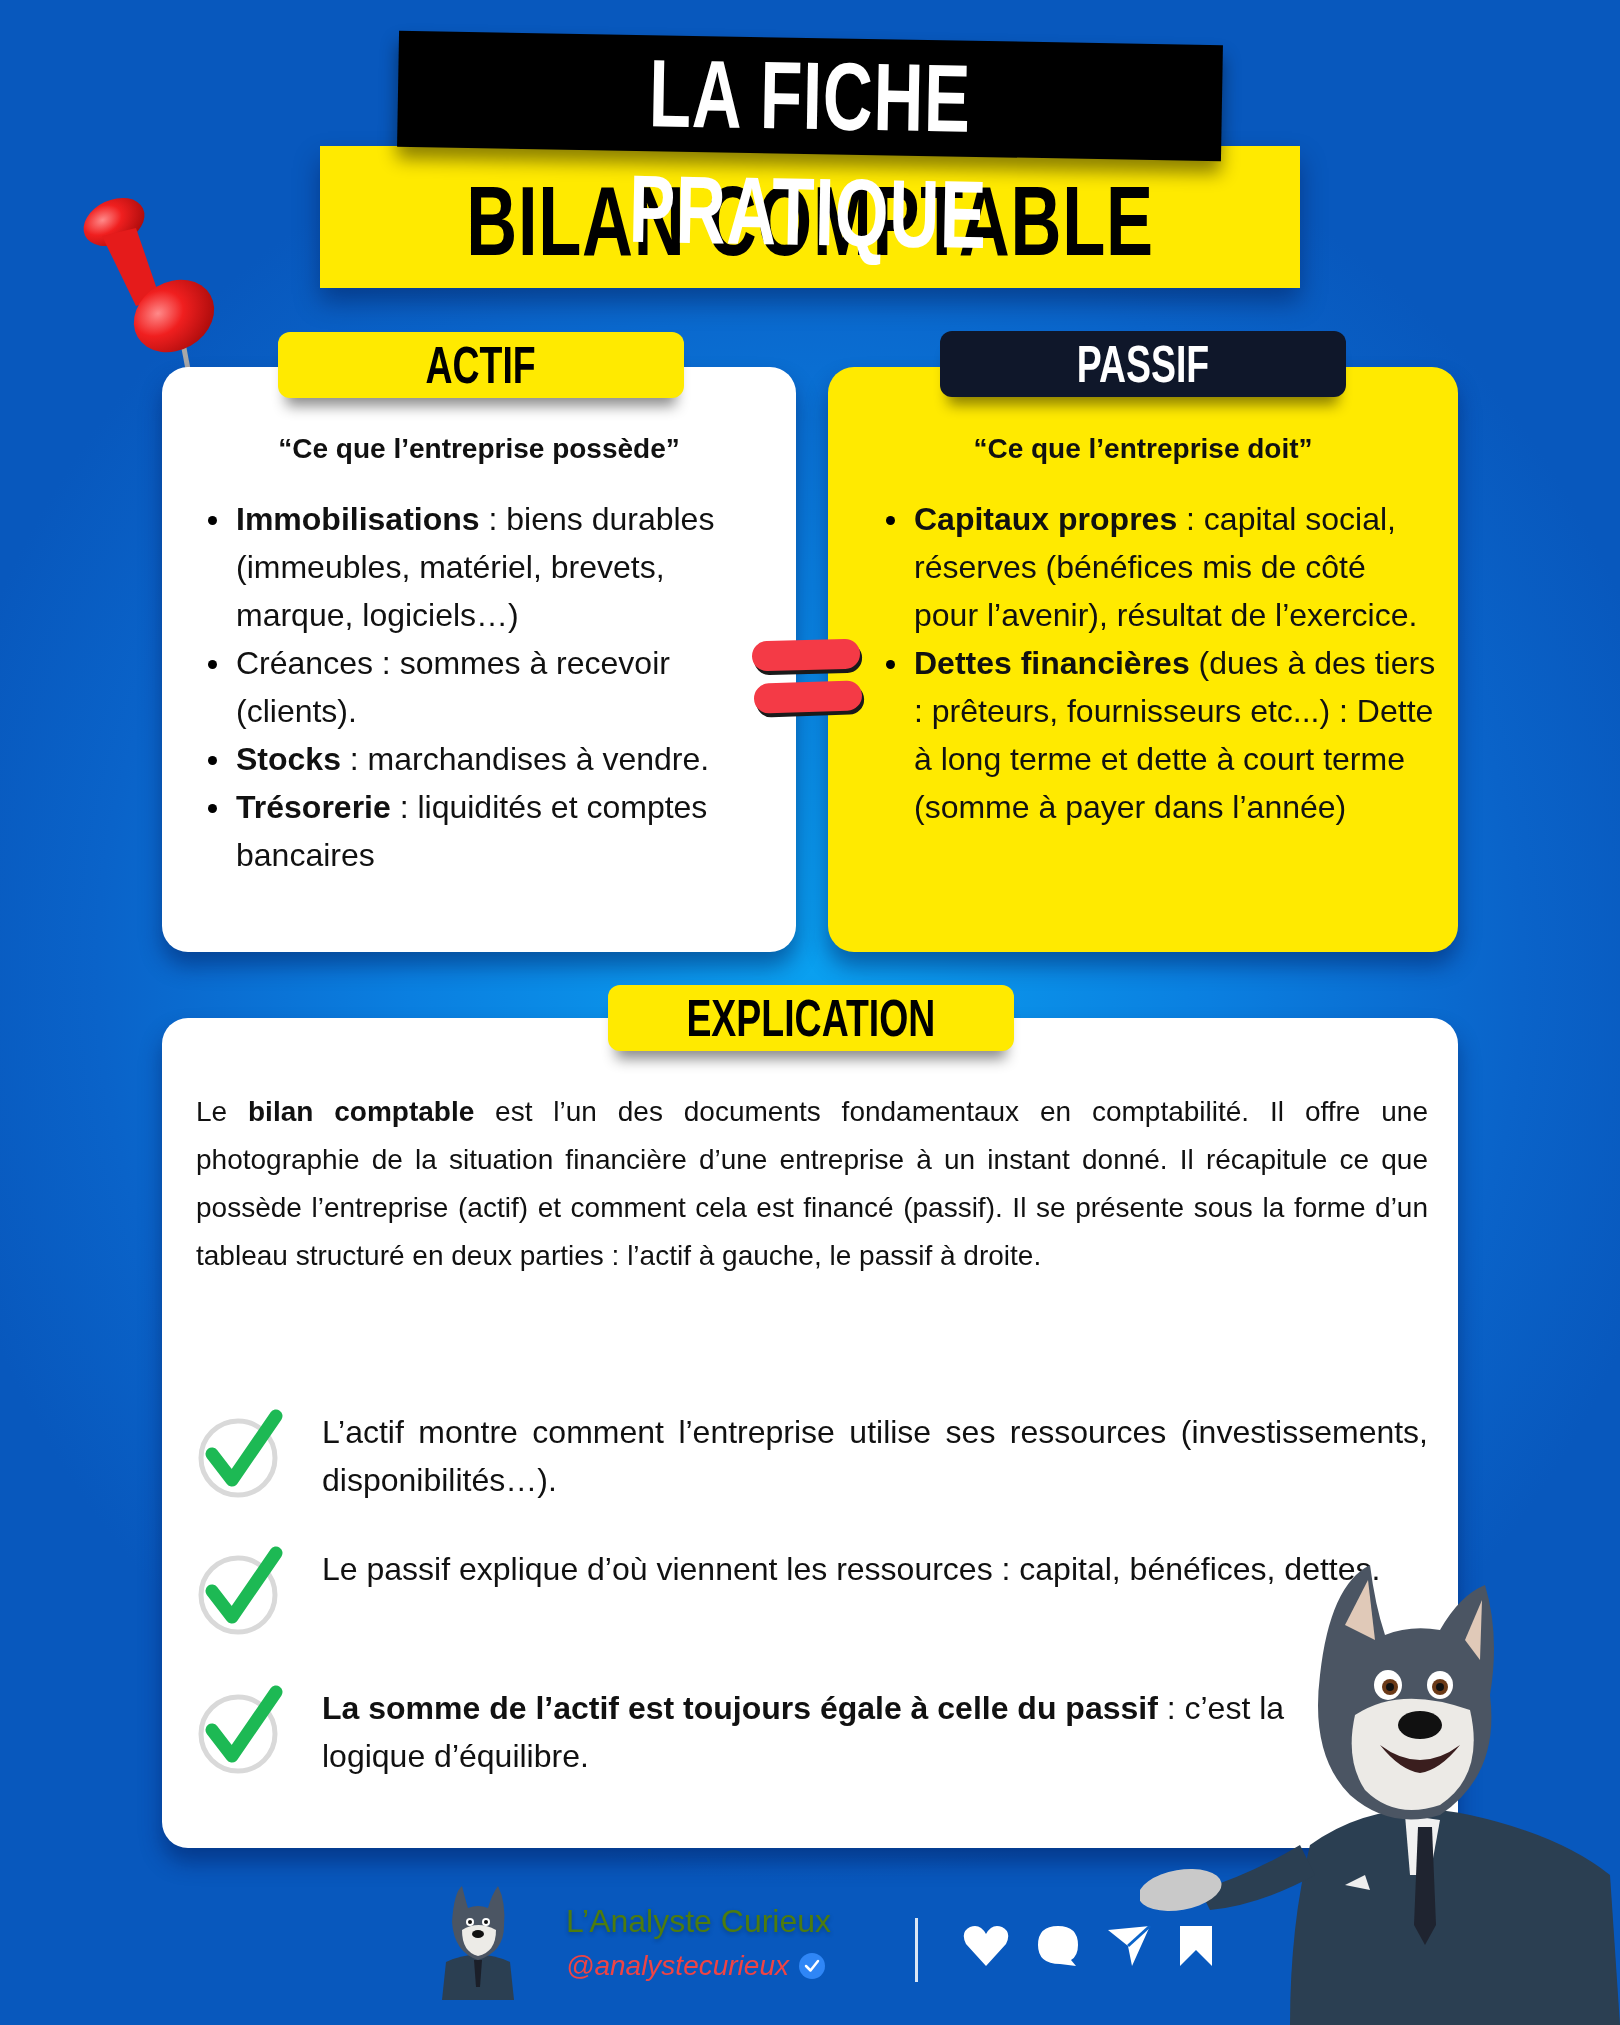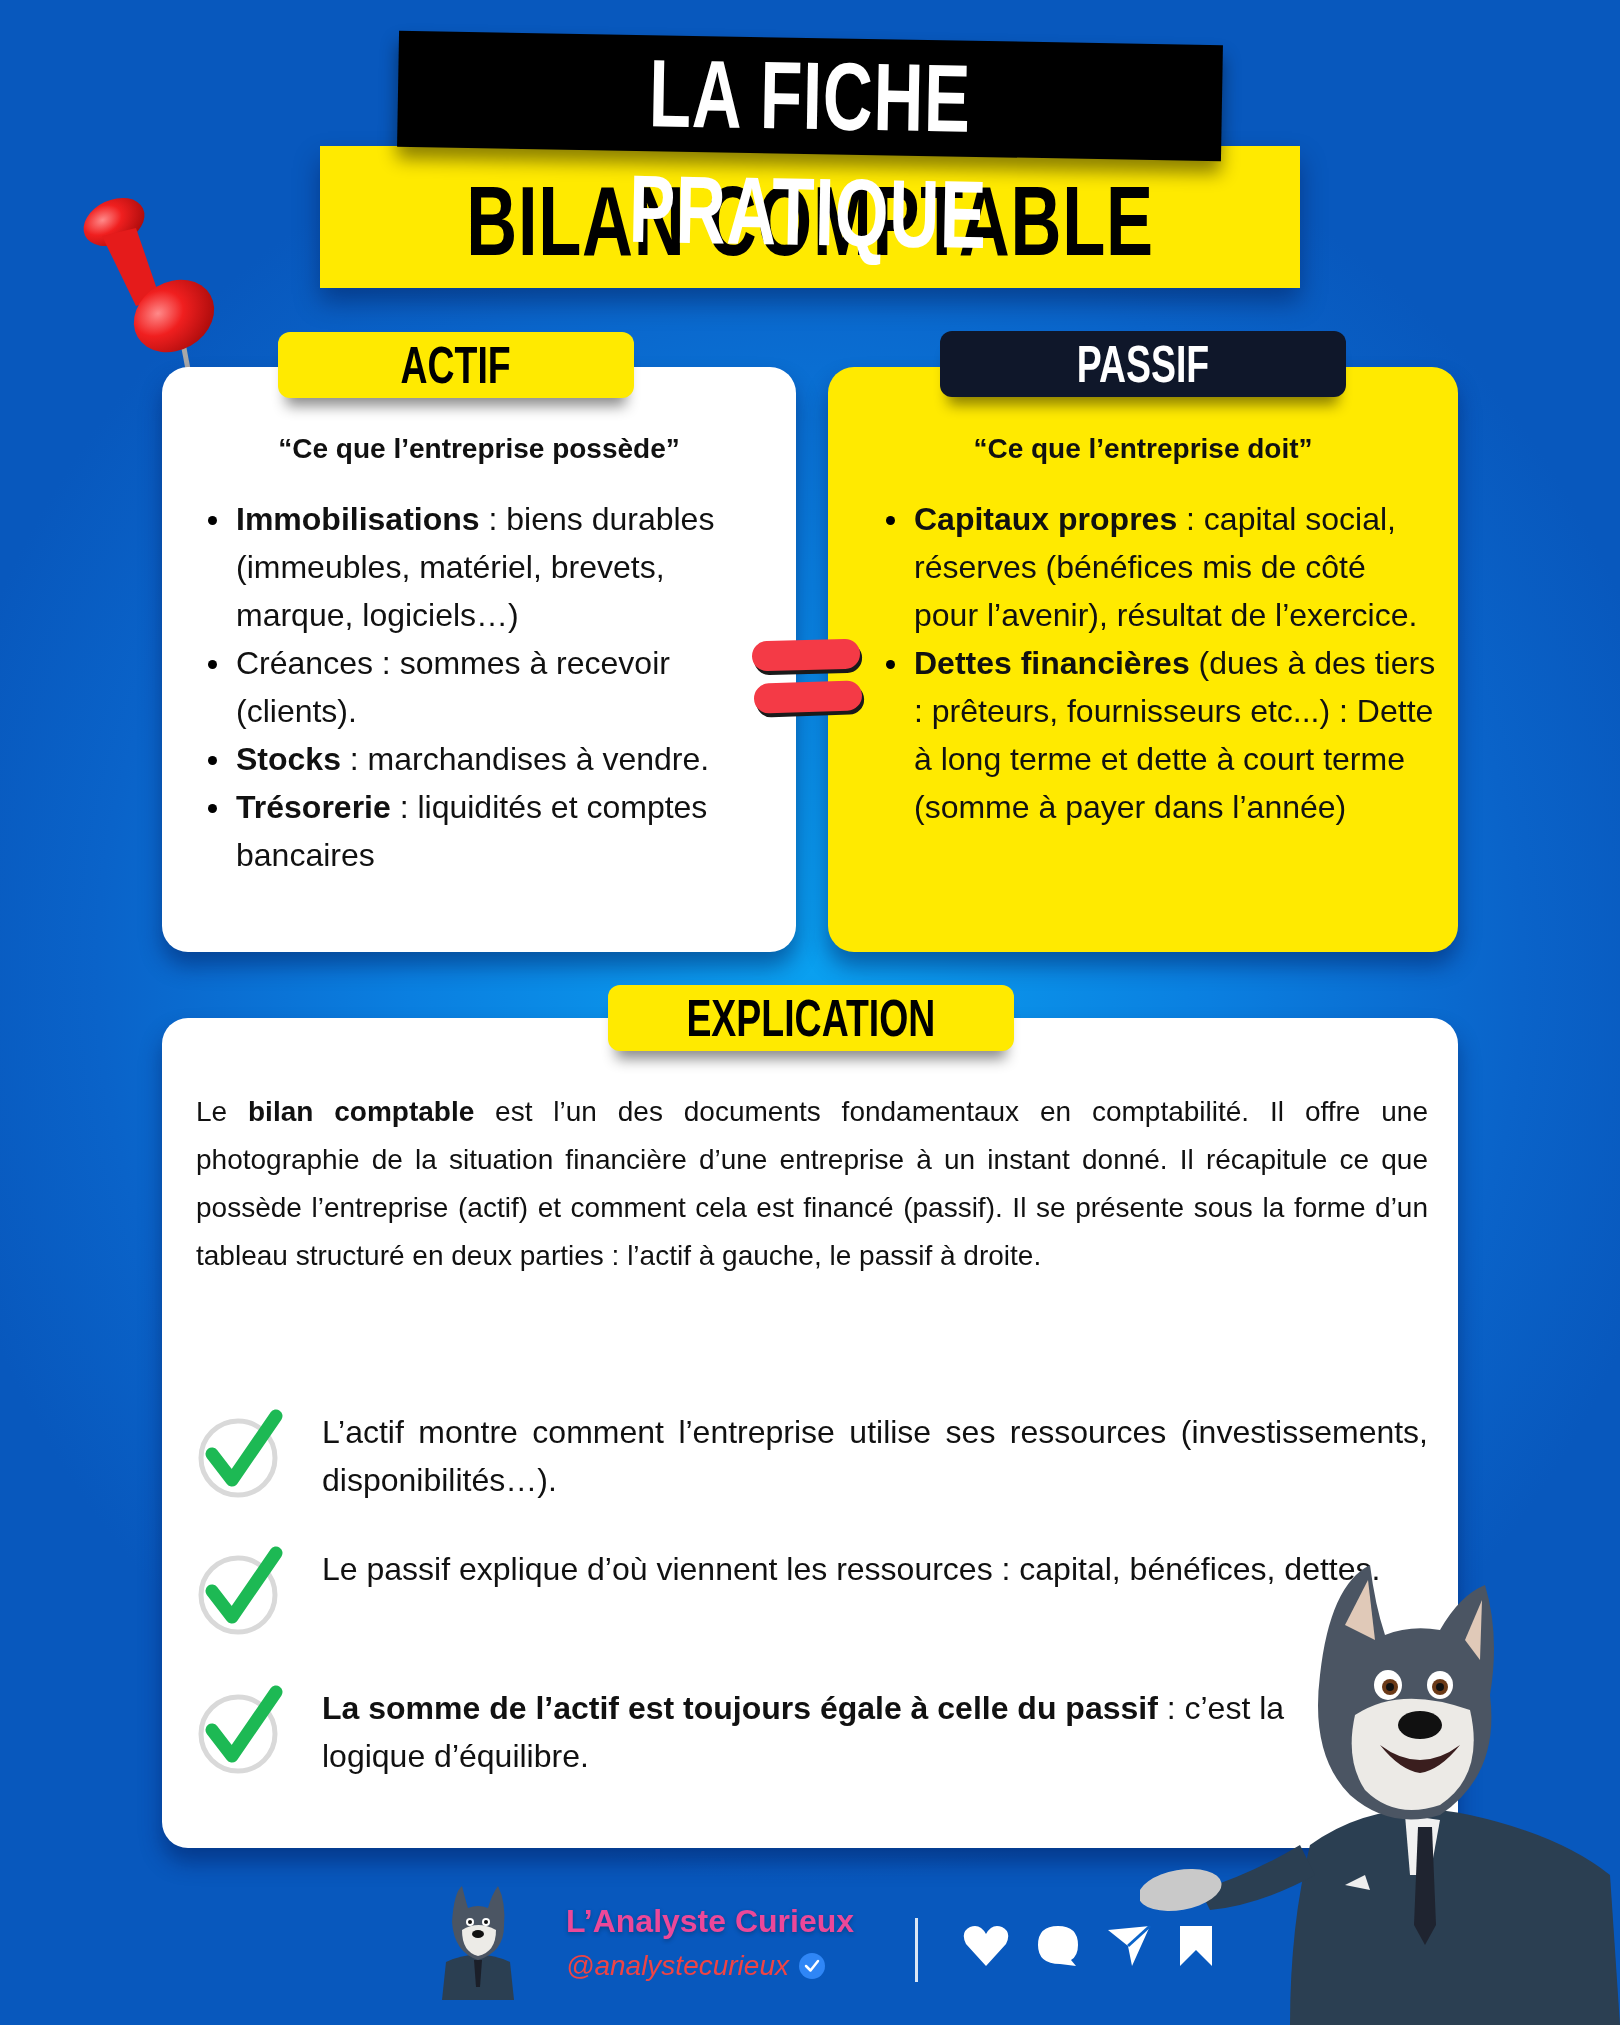--- a/index.html
+++ b/index.html
@@ -53,21 +53,21 @@
     text-align: center;
     font-weight: 700;
     box-shadow: 0 16px 14px -8px rgba(0,0,0,0.45);
   }
   .label-tag span {
     display: inline-block;
     font-size: 52px;
     transform: scaleX(0.72);
     line-height: 66px;
   }
-  .tag-actif { left: 278px; top: 332px; width: 356px; height: 66px; background: #ffea00; color: #000; }
+  .tag-actif { left: 278px; top: 332px; width: 406px; height: 66px; background: #ffea00; color: #000; }
   .tag-passif { left: 940px; top: 331px; width: 406px; height: 66px; background: #0f172a; color: #fff; }
 
   .card-quote {
     position: absolute; left: 0; right: 0; top: 66px;
     text-align: center; font-size: 28px; font-weight: 700;
   }
   .bullets {
     position: absolute; top: 128px;
     list-style: none;
     font-size: 32px; line-height: 48px;
@@ -117,21 +117,21 @@
   .ci-1 { top: 390px; }
   .ci-2 { top: 527px; }
   .ci-3 { top: 666px; right: 160px; }
 
   
   .mascot { left: 1140px; top: 1545px; width: 480px; height: 480px; }
 
   
   .footer-avatar { left: 438px; top: 1882px; width: 80px; height: 120px; }
   .footer-name {
-    left: 566px; top: 1903px; color: #ec4899; font-size: 32px; font-weight: 700;
+    left: 566px; top: 1903px; color: #4d7c0f; font-size: 32px; font-weight: 400;
     text-shadow: 0 2px 4px rgba(0,0,0,0.25);
   }
   .footer-handle {
     left: 566px; top: 1950px; color: #ef4444; font-size: 28px; font-style: italic;
     display: flex; align-items: center; gap: 8px;
   }
   .verified { width: 30px; height: 30px; }
   .footer-divider { left: 915px; top: 1918px; width: 3px; height: 64px; background: #ffffff; opacity: 0.85; }
   .footer-icons { left: 962px; top: 1924px; display: flex; gap: 26px; align-items: center; }
   .footer-icons svg { display: block; }

